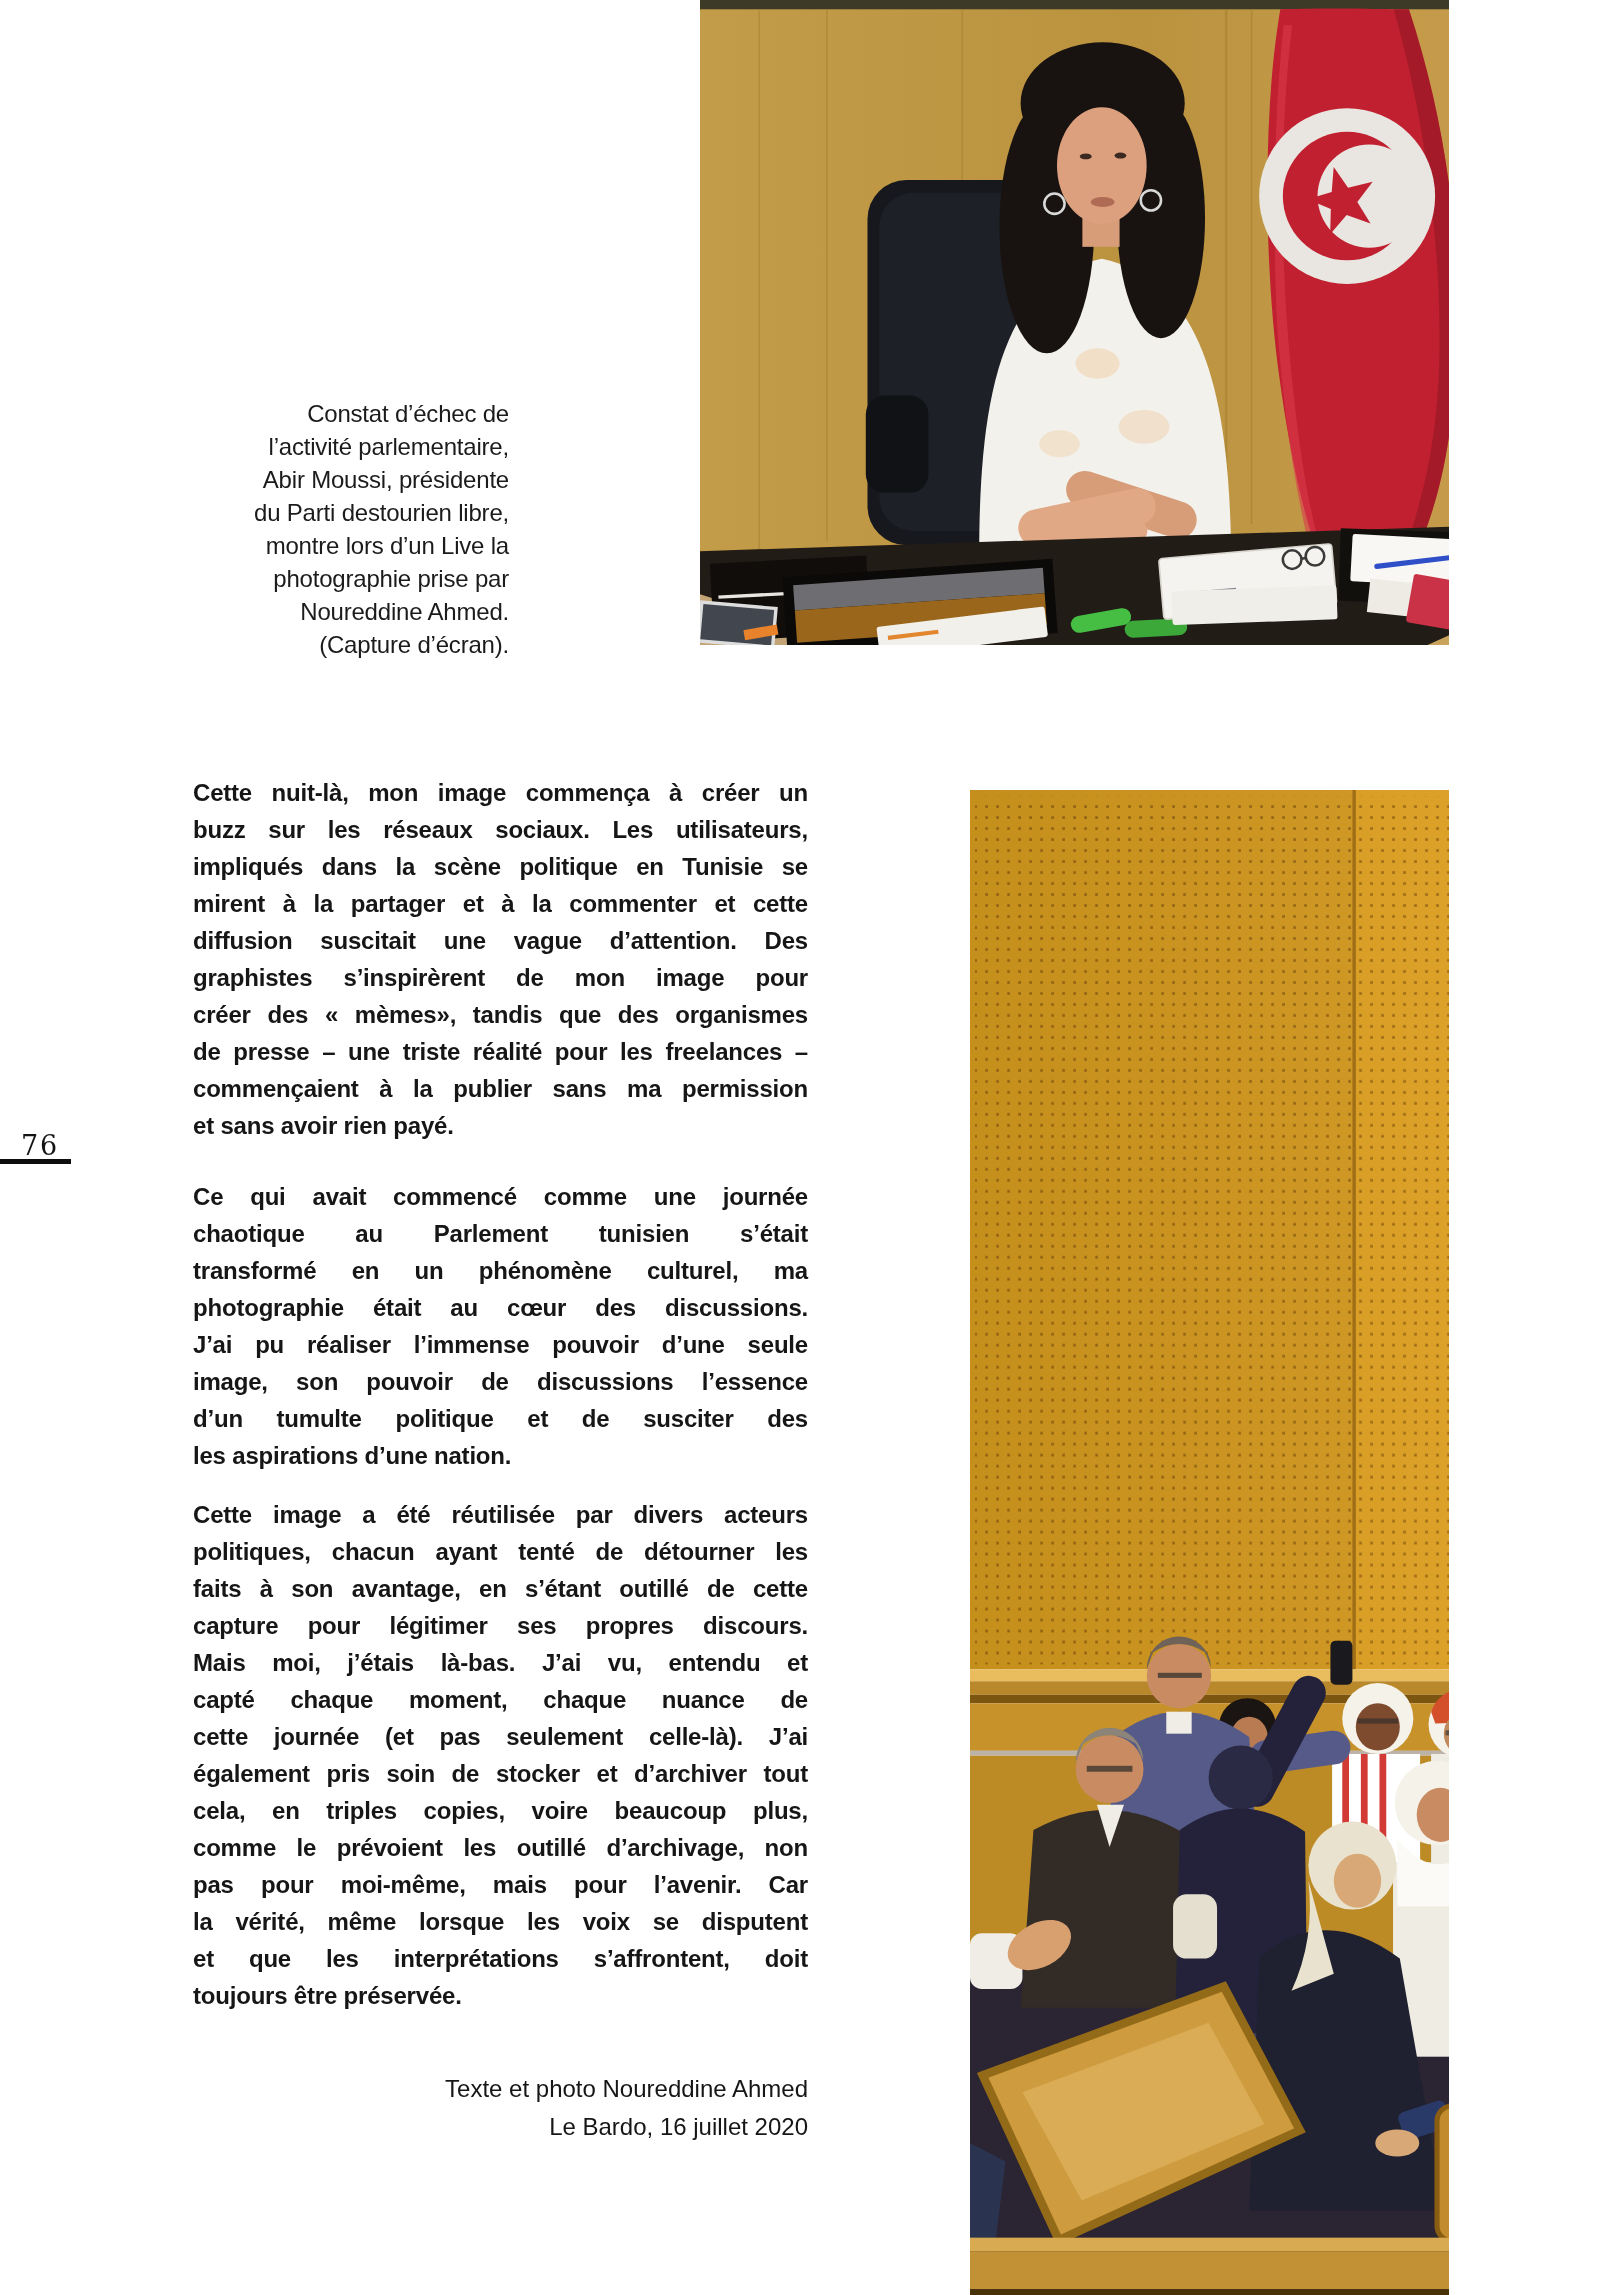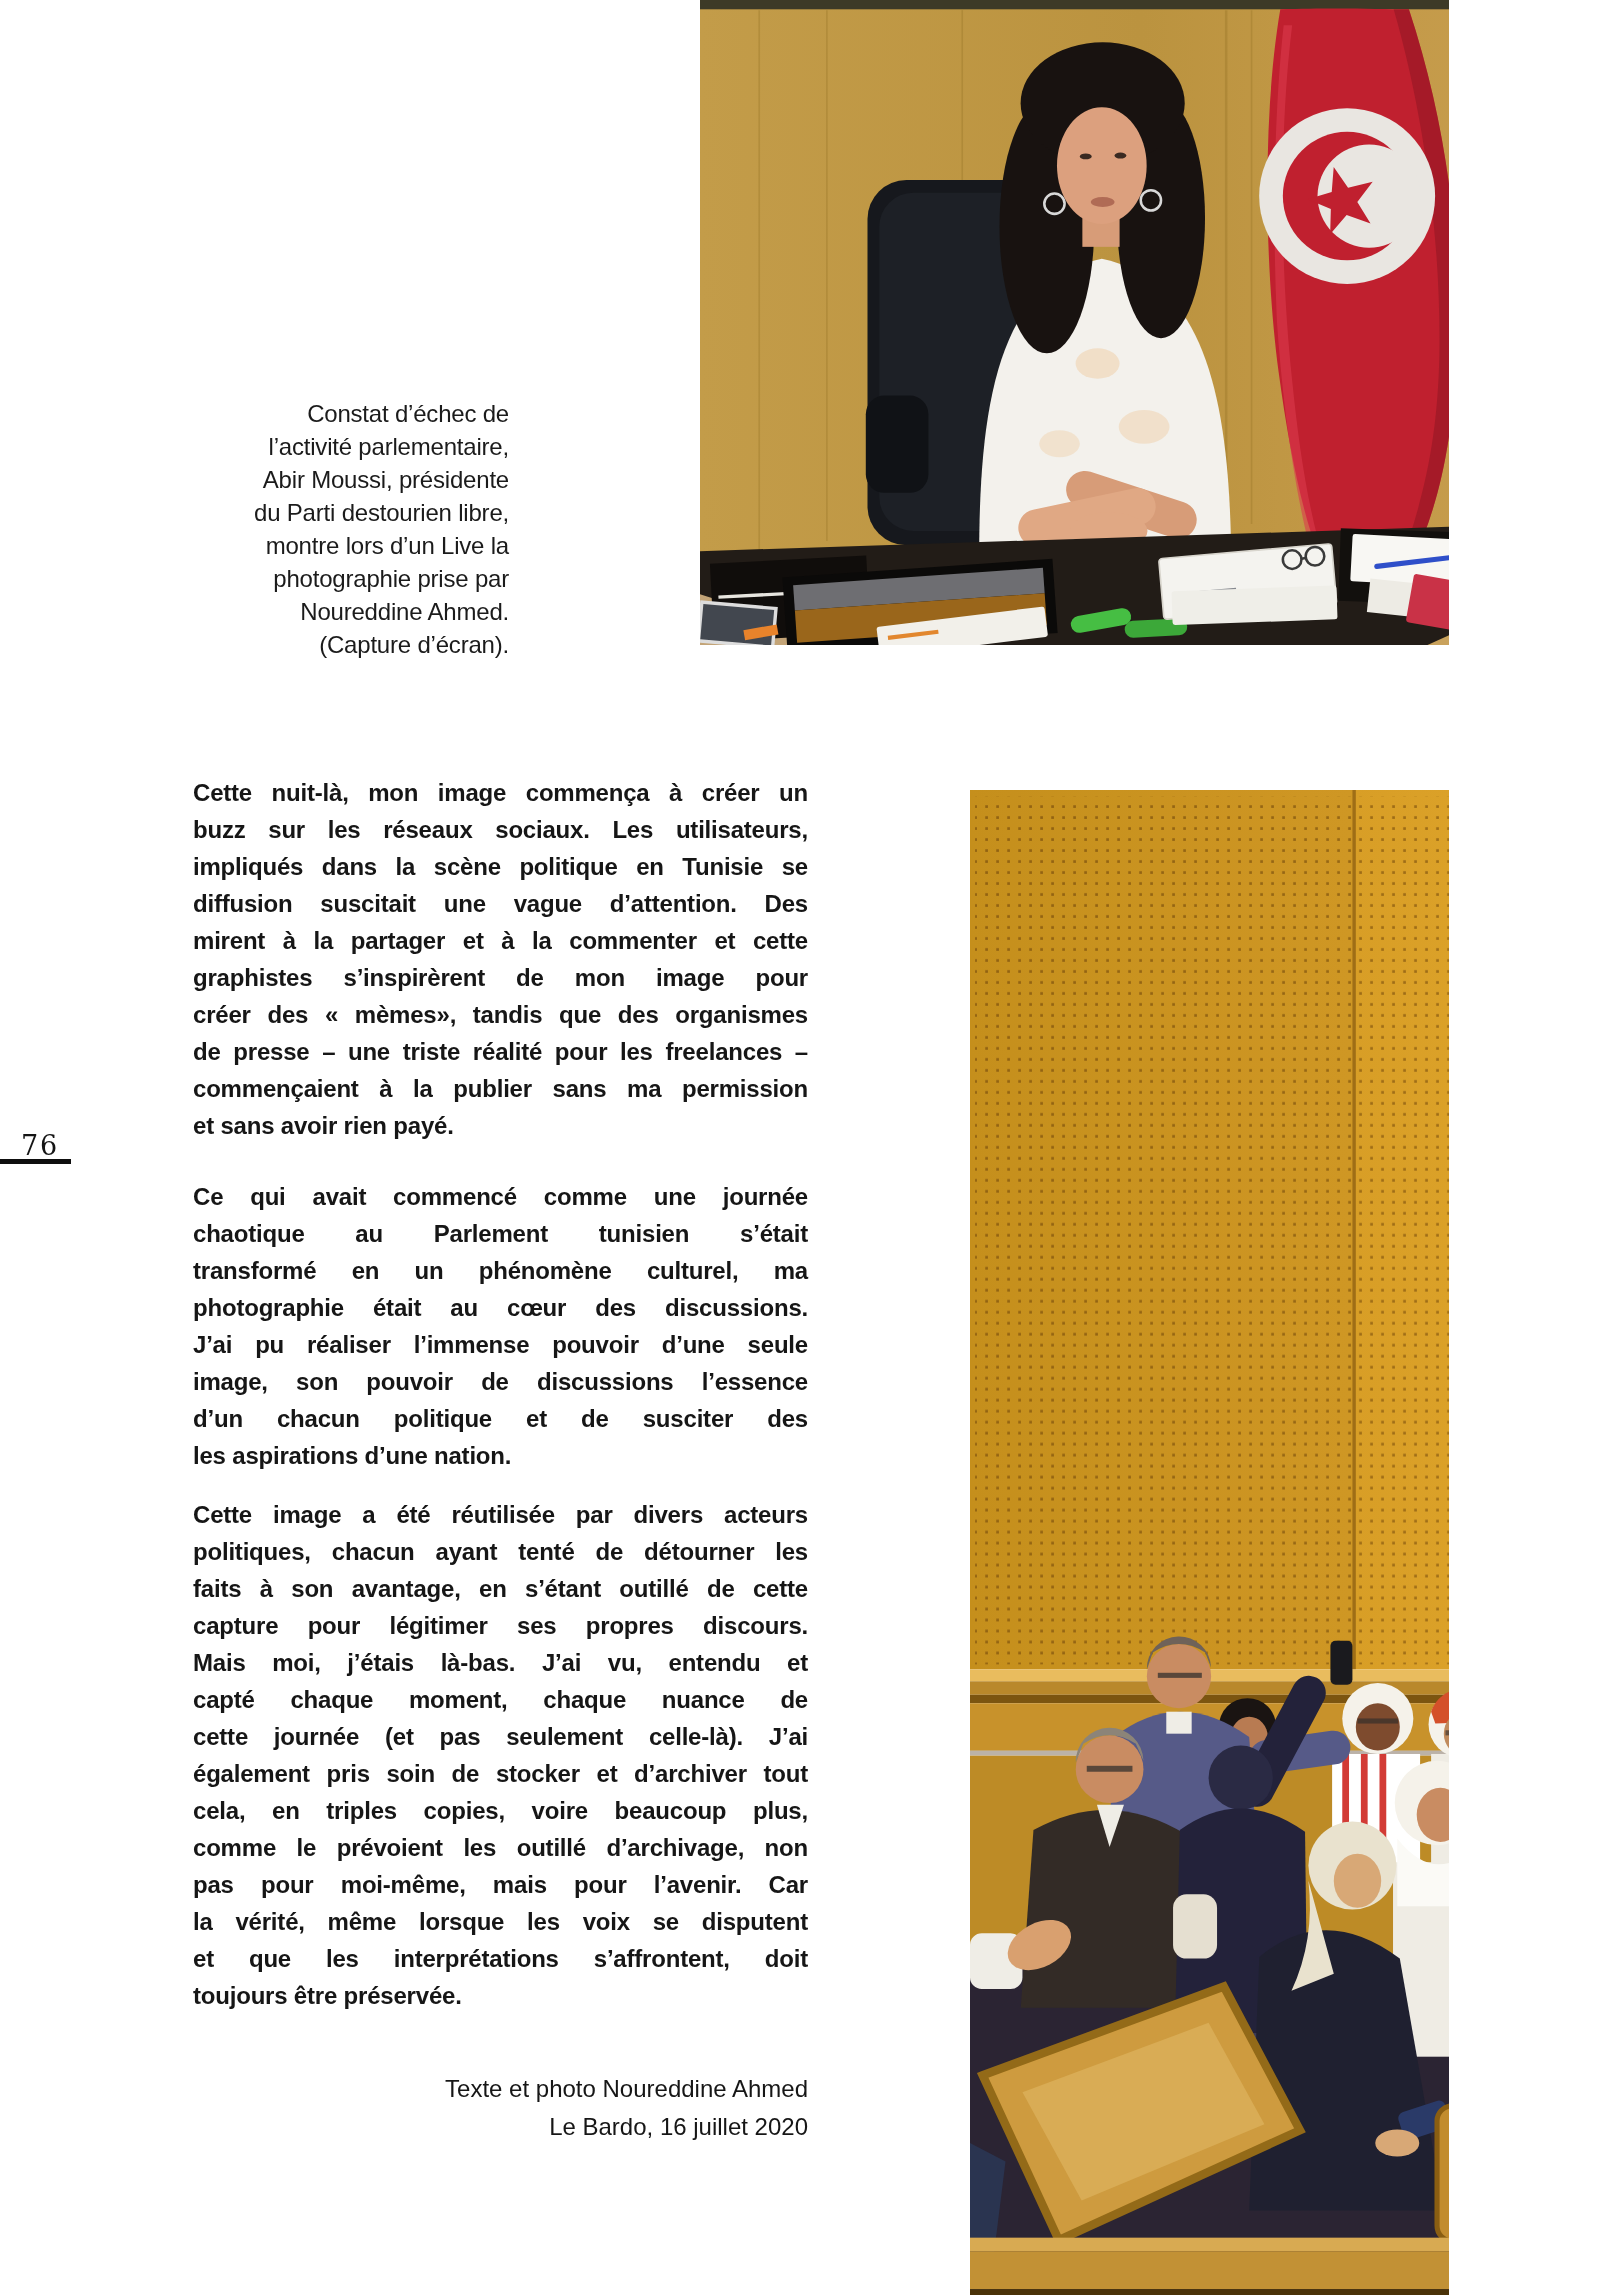--- a/index.html
+++ b/index.html
@@ -163,36 +163,36 @@
     </div>
 
   <div class="pagenum">76</div>
   <div class="pagerule"></div>
 
   <div class="article">
     <div class="para p1">
         <div class="jl">Cette nuit-là, mon image commença à créer un</div>
         <div class="jl">buzz sur les réseaux sociaux. Les utilisateurs,</div>
         <div class="jl">impliqués dans la scène politique en Tunisie se</div>
+        <div class="jl">mirent à la partager et à la commenter et cette</div>
         <div class="jl">diffusion suscitait une vague d’attention. Des</div>
-        <div class="jl">mirent à la partager et à la commenter et cette</div>
         <div class="jl">graphistes s’inspirèrent de mon image pour</div>
         <div class="jl">créer des « mèmes», tandis que des organismes</div>
         <div class="jl">de presse – une triste réalité pour les freelances –</div>
         <div class="jl">commençaient à la publier sans ma permission</div>
         <div class="jl last">et sans avoir rien payé.</div>
       </div>
     <div class="para p2">
         <div class="jl">Ce qui avait commencé comme une journée</div>
         <div class="jl">chaotique au Parlement tunisien s’était</div>
         <div class="jl">transformé en un phénomène culturel, ma</div>
         <div class="jl">photographie était au cœur des discussions.</div>
         <div class="jl">J’ai pu réaliser l’immense pouvoir d’une seule</div>
         <div class="jl">image, son pouvoir de discussions l’essence</div>
-        <div class="jl">d’un chacun politique et de susciter des</div>
+        <div class="jl">d’un tumulte politique et de susciter des</div>
         <div class="jl last">les aspirations d’une nation.</div>
       </div>
     <div class="para p3">
         <div class="jl">Cette image a été réutilisée par divers acteurs</div>
         <div class="jl">politiques, chacun ayant tenté de détourner les</div>
         <div class="jl">faits à son avantage, en s’étant outillé de cette</div>
         <div class="jl">capture pour légitimer ses propres discours.</div>
         <div class="jl">Mais moi, j’étais là-bas. J’ai vu, entendu et</div>
         <div class="jl">capté chaque moment, chaque nuance de</div>
         <div class="jl">cette journée (et pas seulement celle-là). J’ai</div>

